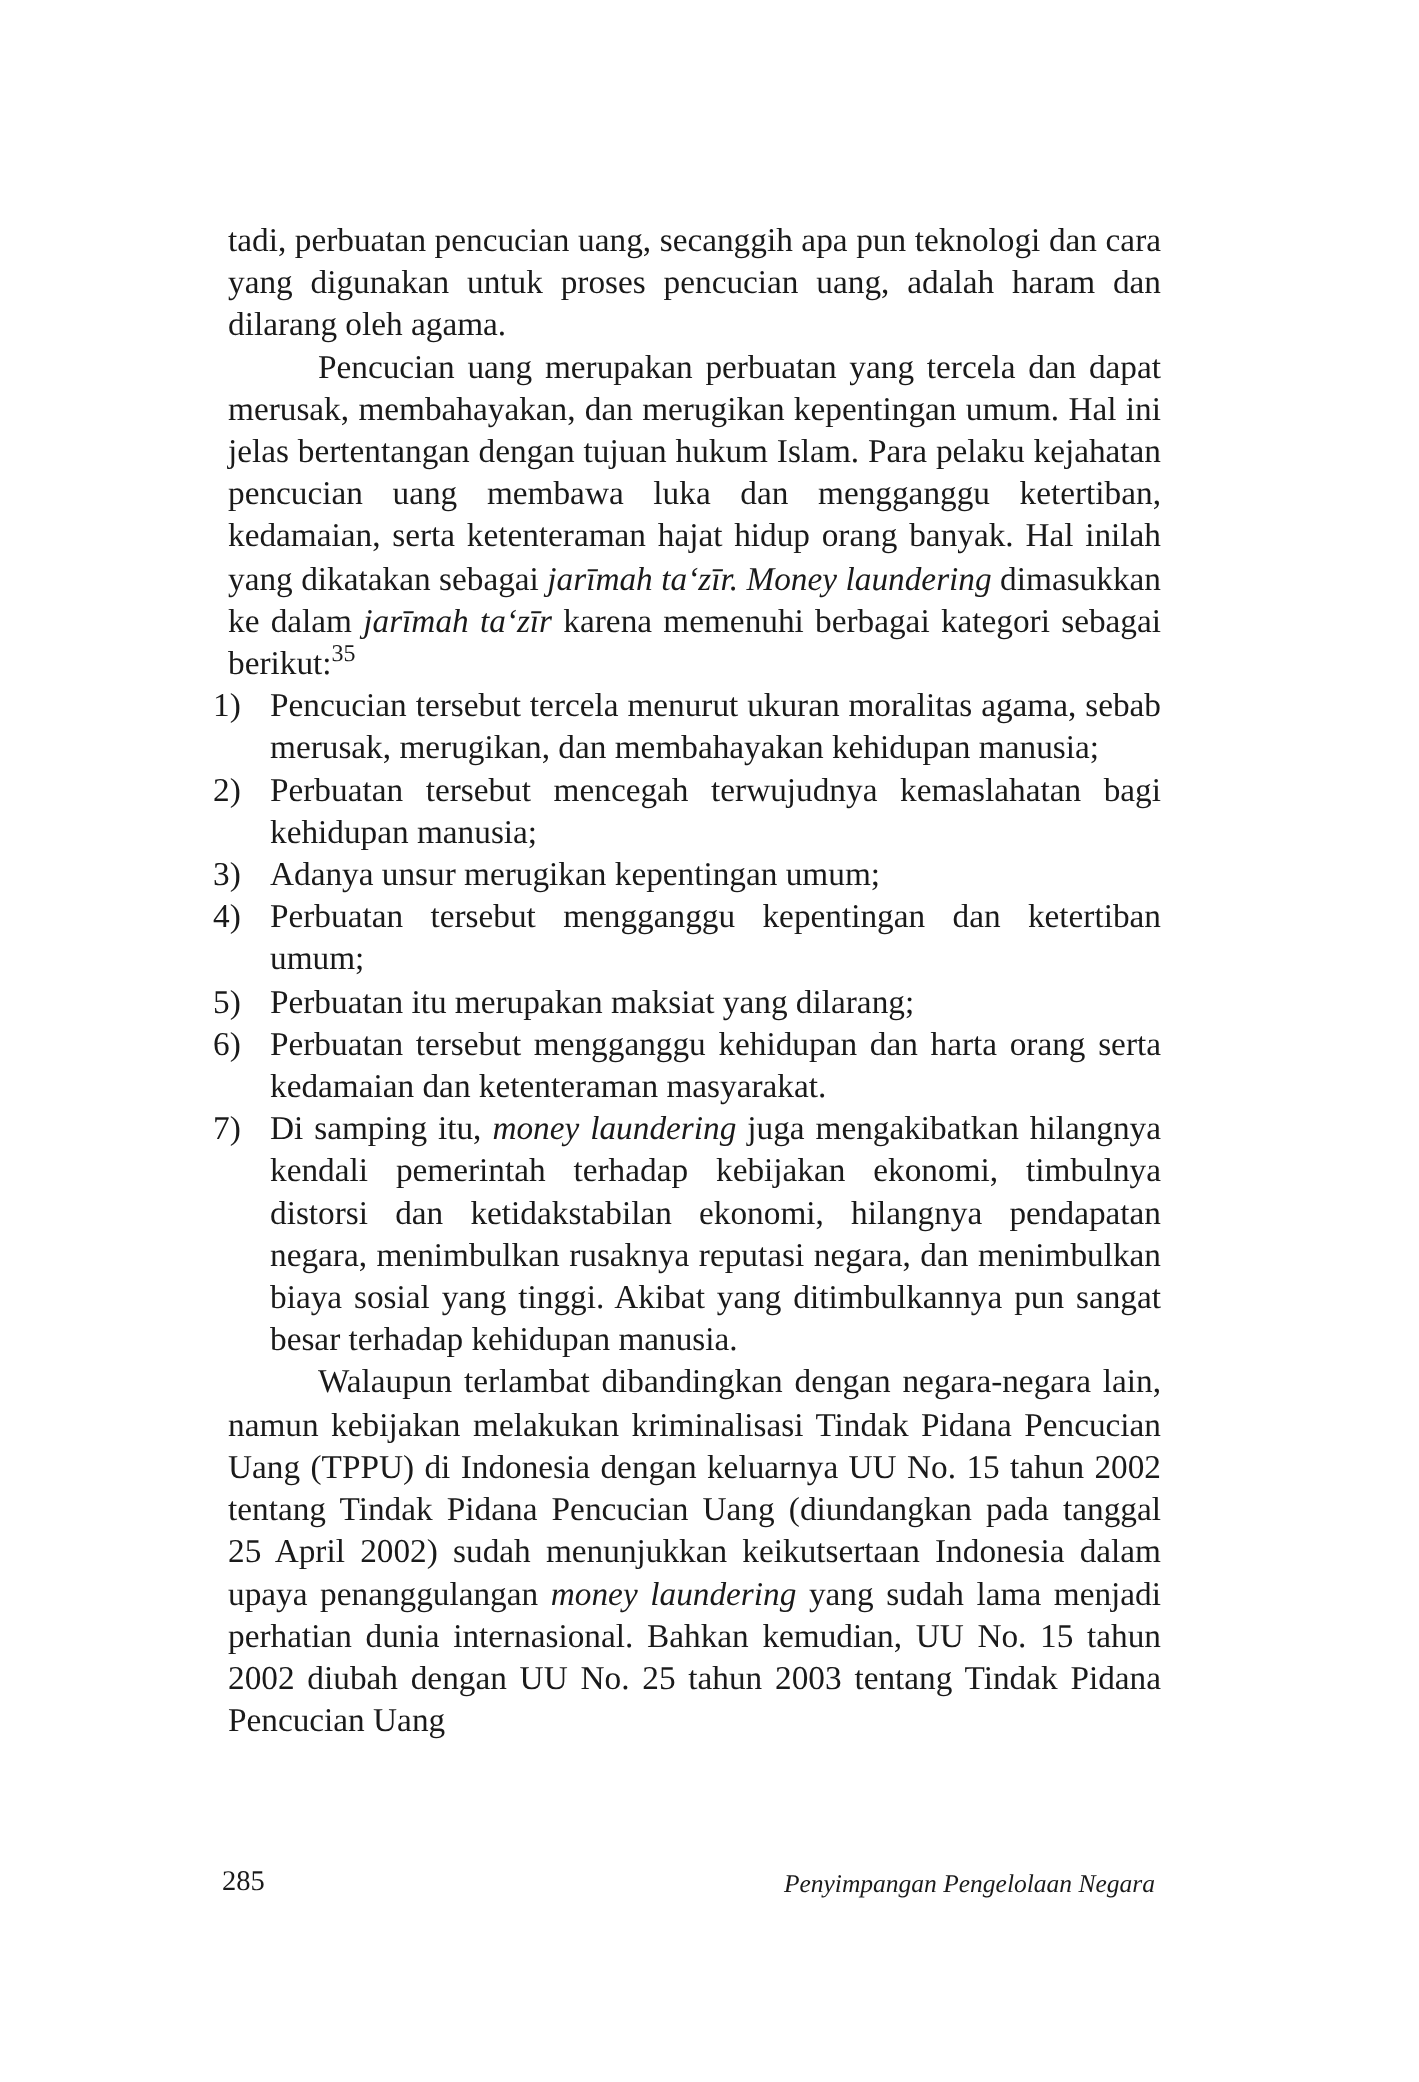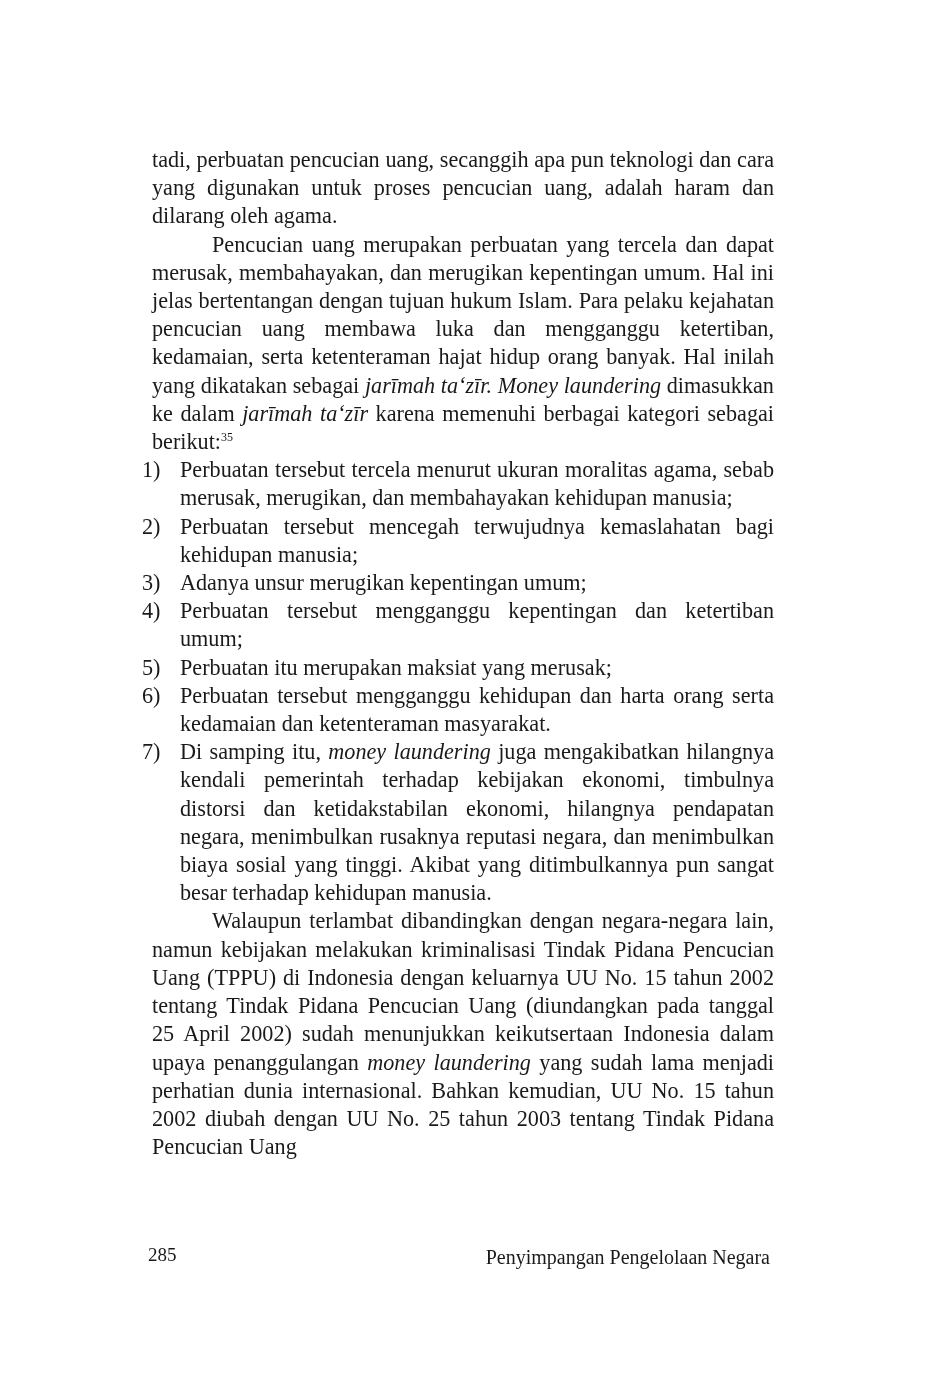--- a/index.html
+++ b/index.html
@@ -1,43 +1,43 @@
 <!DOCTYPE html>
 <html><head>
 <meta charset="utf-8">
 <style>
   html, body { margin: 0; padding: 0; background: #ffffff; }
   body { width: 946px; height: 1388px; position: relative; overflow: hidden;
          font-family: "Liberation Serif", "DejaVu Serif", serif; color: #1a1a1a; }
   .page { position: absolute; left: 152px; top: 146px; width: 622px; }
   .p { font-size: 22.2px; line-height: 28.2px; text-align: justify; margin: 0; }
   .indent { text-indent: 60px; }
-  .sup { font-size: 12px; vertical-align: super; line-height: 0; }
+  .sup { font-size: 16px; vertical-align: super; line-height: 0; }
   ol.items { list-style: none; margin: 0; padding: 0; }
   ol.items li { position: relative; padding-left: 38px; margin-left: -10px; font-size: 22.2px; line-height: 28.2px; text-align: justify; }
   ol.items li .num { position: absolute; left: 0; top: 0; }
   .footer { position: absolute; left: 148px; top: 1244px; width: 622px; height: 30px; font-size: 19px; }
   .footer .pg { position: absolute; left: 0; top: 0; }
-  .footer .title { position: absolute; right: 0; top: 2px; font-size: 20px; }
+  .footer .title { position: absolute; right: 0; top: 2px; font-style: italic; font-size: 17px; }
   i { }
 </style>
 </head>
 <body>
 
 <div class="page">
   <p class="p">tadi, perbuatan pencucian uang, secanggih apa pun teknologi dan cara yang digunakan untuk proses pencucian uang, adalah haram dan dilarang oleh agama.</p>
 
   <p class="p indent"><span>Pencucian uang merupakan perbuatan yang tercela dan dapat merusak, membahayakan, dan merugikan kepentingan umum. Hal ini jelas bertentangan dengan tujuan hukum Islam. Para pelaku kejahatan pencucian uang membawa luka dan mengganggu ketertiban, kedamaian, serta ketenteraman hajat hidup orang banyak. Hal inilah yang dikatakan sebagai </span><i>jarīmah ta‘zīr. Money laundering</i><span> dimasukkan ke dalam </span><i>jarīmah ta‘zīr</i><span> karena memenuhi berbagai kategori sebagai berikut:</span><span class="sup">35</span></p>
 
   <ol class="items">
-    <li><span class="num">1)</span><span>Perbuatan tersebut tercela menurut ukuran moralitas agama, sebab merusak, merugikan, dan membahayakan kehidupan manusia;</span></li>
+    <li><span class="num">1)</span><span>Pencucian tersebut tercela menurut ukuran moralitas agama, sebab merusak, merugikan, dan membahayakan kehidupan manusia;</span></li>
     <li><span class="num">2)</span><span>Perbuatan tersebut mencegah terwujudnya kemaslahatan bagi kehidupan manusia;</span></li>
     <li><span class="num">3)</span><span>Adanya unsur merugikan kepentingan umum;</span></li>
     <li><span class="num">4)</span><span>Perbuatan tersebut mengganggu kepentingan dan ketertiban umum;</span></li>
-    <li><span class="num">5)</span><span>Perbuatan itu merupakan maksiat yang merusak;</span></li>
+    <li><span class="num">5)</span><span>Perbuatan itu merupakan maksiat yang dilarang;</span></li>
     <li><span class="num">6)</span><span>Perbuatan tersebut mengganggu kehidupan dan harta orang serta kedamaian dan ketenteraman masyarakat.</span></li>
     <li><span class="num">7)</span><span>Di samping itu, </span><i>money laundering</i><span> juga mengakibatkan hilangnya kendali pemerintah terhadap kebijakan ekonomi, timbulnya distorsi dan ketidakstabilan ekonomi, hilangnya pendapatan negara, menimbulkan rusaknya reputasi negara, dan menimbulkan biaya sosial yang tinggi. Akibat yang ditimbulkannya pun sangat besar terhadap kehidupan manusia.</span></li>
   </ol>
 
   <p class="p indent"><span>Walaupun terlambat dibandingkan dengan negara-negara lain, namun kebijakan melakukan kriminalisasi Tindak Pidana Pencucian Uang (TPPU) di Indonesia dengan keluarnya UU No. 15 tahun 2002 tentang Tindak Pidana Pencucian Uang (diundangkan pada tanggal 25 April 2002) sudah menunjukkan keikutsertaan Indonesia dalam upaya penanggulangan </span><i>money laundering</i><span> yang sudah lama menjadi perhatian dunia internasional. Bahkan kemudian, UU No. 15 tahun 2002 diubah dengan UU No. 25 tahun 2003 tentang Tindak Pidana Pencucian Uang</span></p>
 </div>
 
 <div class="footer">
   <span class="pg">285</span>
   <span class="title">Penyimpangan Pengelolaan Negara</span>

